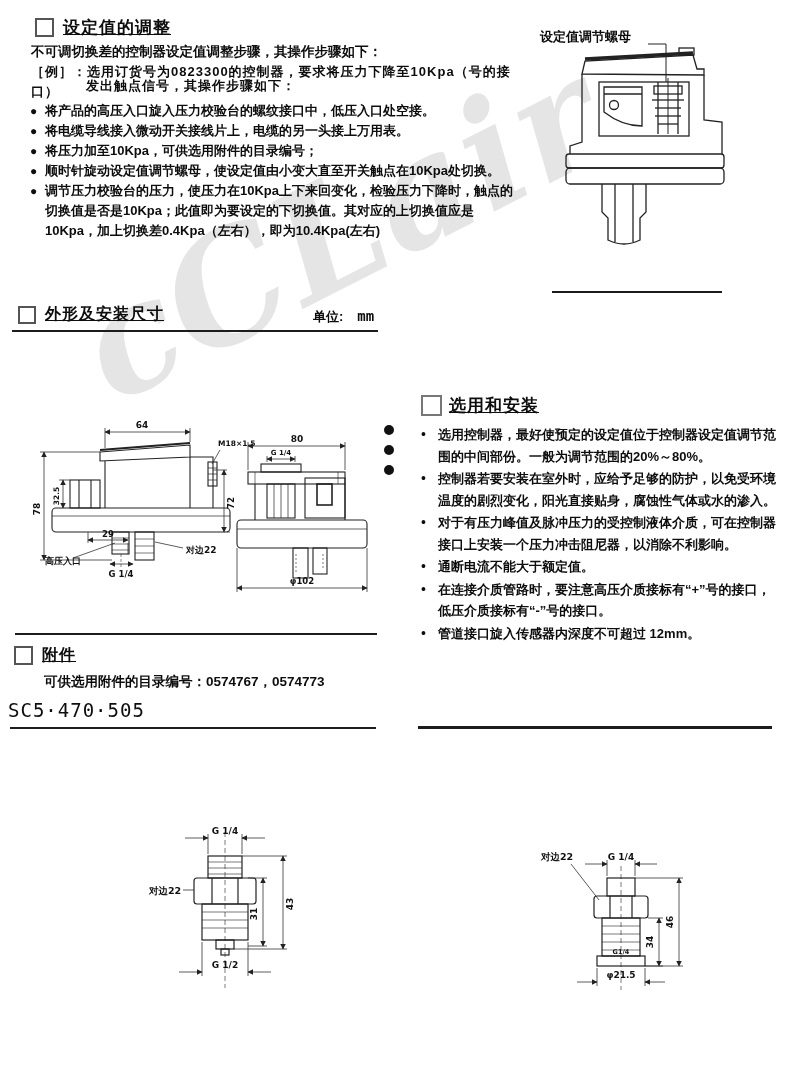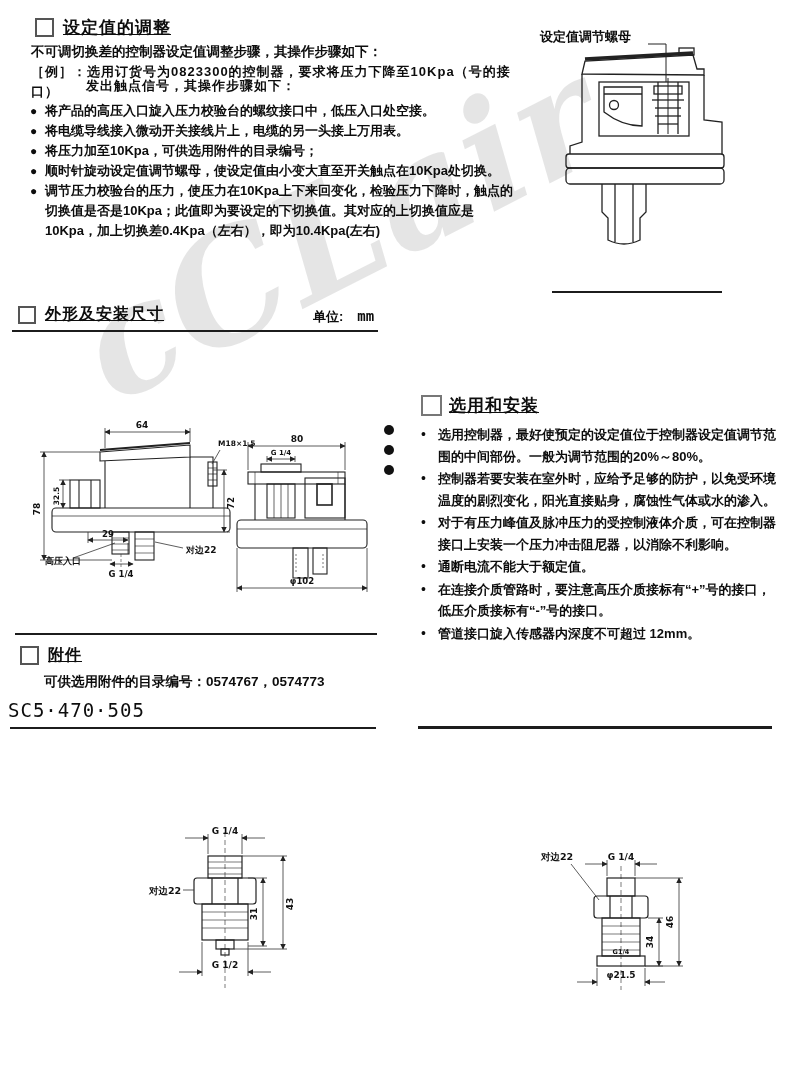--- a/index.html
+++ b/index.html
@@ -262,21 +262,21 @@
           <span class="tx">在连接介质管路时，要注意高压介质接标有“+”号的接口，低压介质接标有“-”号的接口。</span>
         </div>
       <div class="row">
           <span class="dot">•</span>
           <span class="tx">管道接口旋入传感器内深度不可超过 12mm。</span>
         </div>
     </div>
   </div>
 
   <div class="rule" style="left:15px;top:633px;width:362px;height:2px;"></div>
-  <div class="abs sec-head" style="left:20px;top:645px;">
+  <div class="abs sec-head" style="left:14px;top:645px;">
     <span class="sq"></span>
     <span class="sec-title" style="font-size:16px;">附件</span>
   </div>
   <div class="abs btext" style="left:44px;top:672px;font-size:13.5px;">可供选用附件的目录编号：0574767，0574773</div>
   <div class="abs mono" style="left:8px;top:699px;font-size:19px;letter-spacing:1px;">SC5·470·505</div>
   <div class="rule" style="left:10px;top:727px;width:366px;height:2px;"></div>
   <div class="rule" style="left:418px;top:726px;width:354px;height:3px;"></div>
 
   <svg class="abs" style="left:145px;top:818px;" width="160" height="190" viewBox="0 0 160 190">
     <defs>

